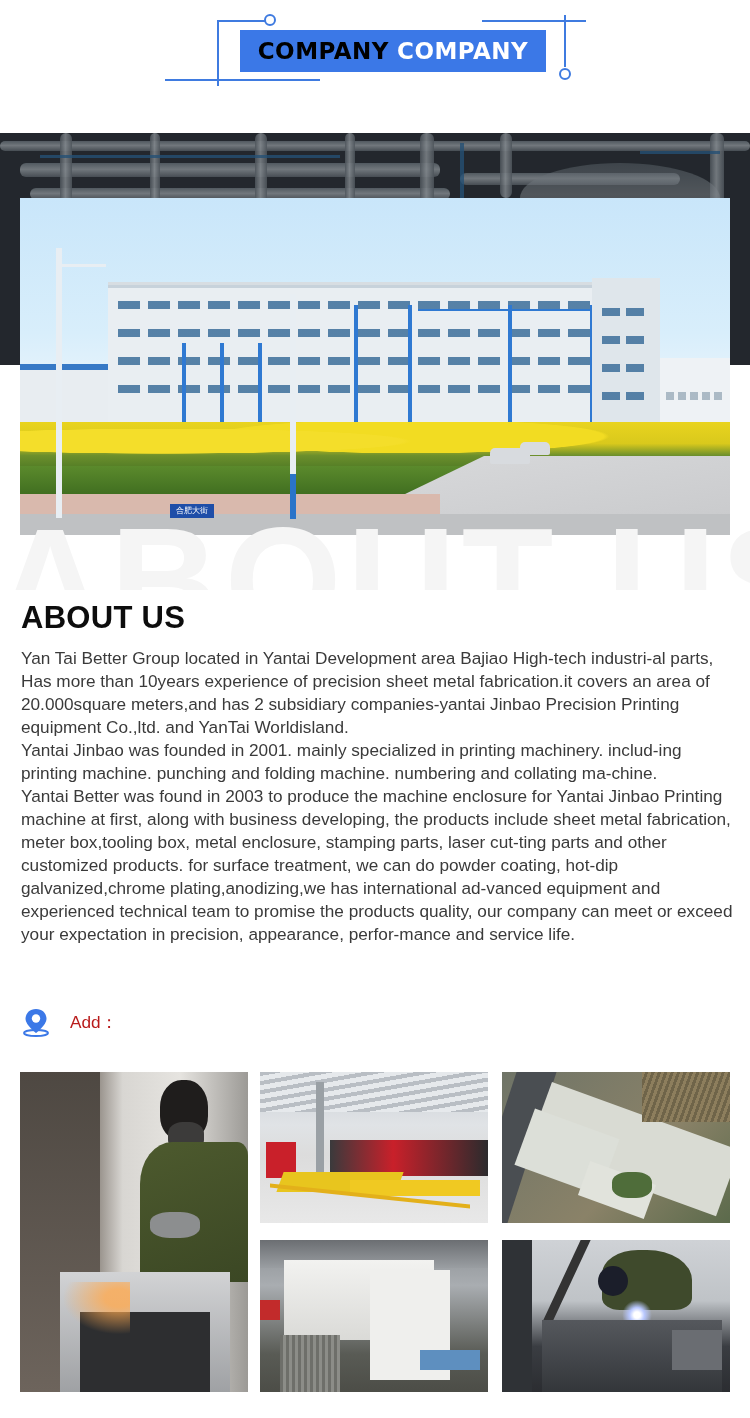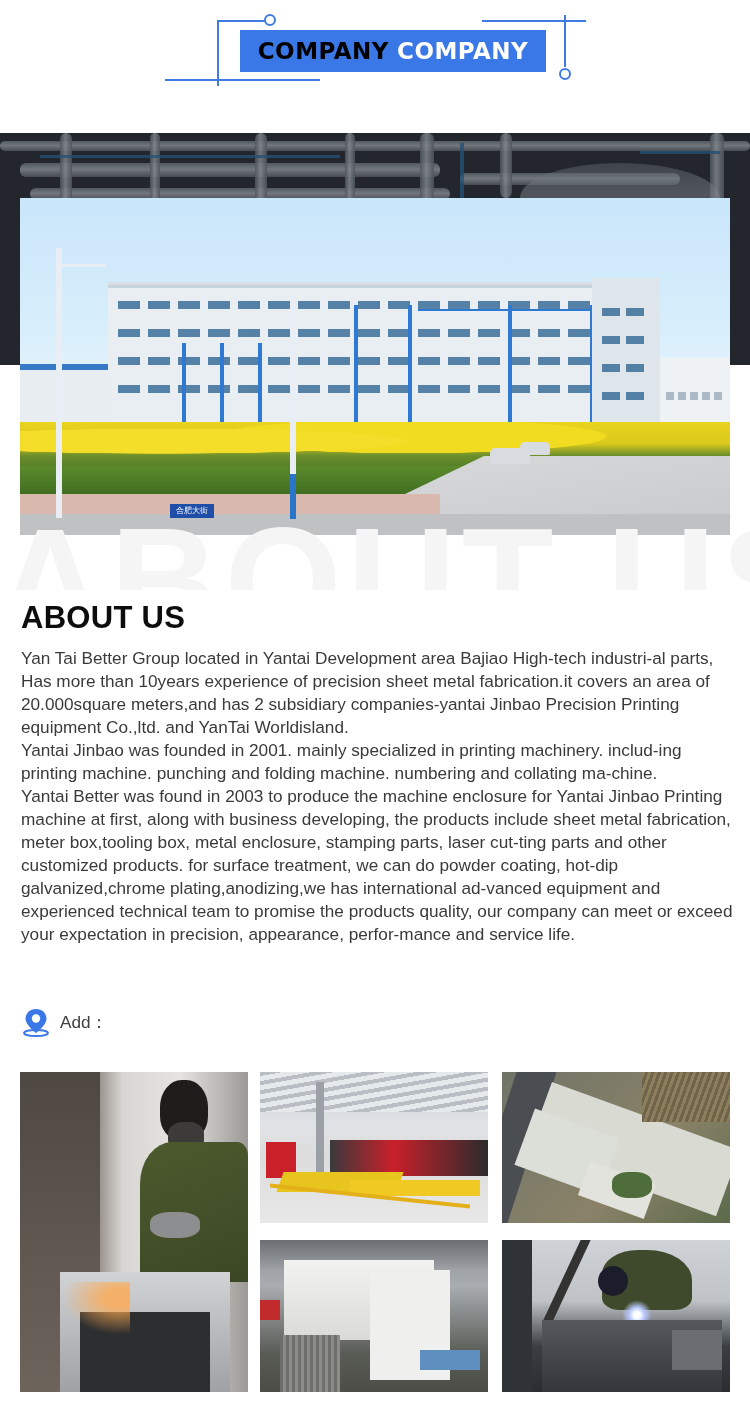--- a/index.html
+++ b/index.html
@@ -56,22 +56,22 @@
   .watermark span { position: absolute; left: -4px; top: 20px; }
 
   
   .about-title { position: absolute; left: 21px; top: 600px; font-family: "Liberation Sans", sans-serif; font-weight: bold;
     font-size: 31px; color: #0d0d0d; letter-spacing: 0.3px; }
   .about-body { position: absolute; left: 21px; top: 647px; width: 712px; font-family: "Liberation Sans", sans-serif;
     font-size: 17.2px; line-height: 23px; color: #3a3a3a; }
   .about-body p { margin: 0; }
 
   
-  .addr { position: absolute; left: 22px; top: 1007px; display: flex; align-items: center; gap: 10px;
-    font-family: "Liberation Sans", sans-serif; font-size: 17.2px; color: #404040; }
+  .addr { position: absolute; left: 22px; top: 1007px; display: flex; align-items: center; gap: 20px;
+    font-family: "Liberation Sans", sans-serif; font-size: 17.2px; color: #b91c1c; }
   .addr svg { display: block; }
 
   
   .ph { position: absolute; overflow: hidden; }
   .ph > div { position: absolute; }
 </style>
 </head>
 <body>
 
 <div class="hdr">

